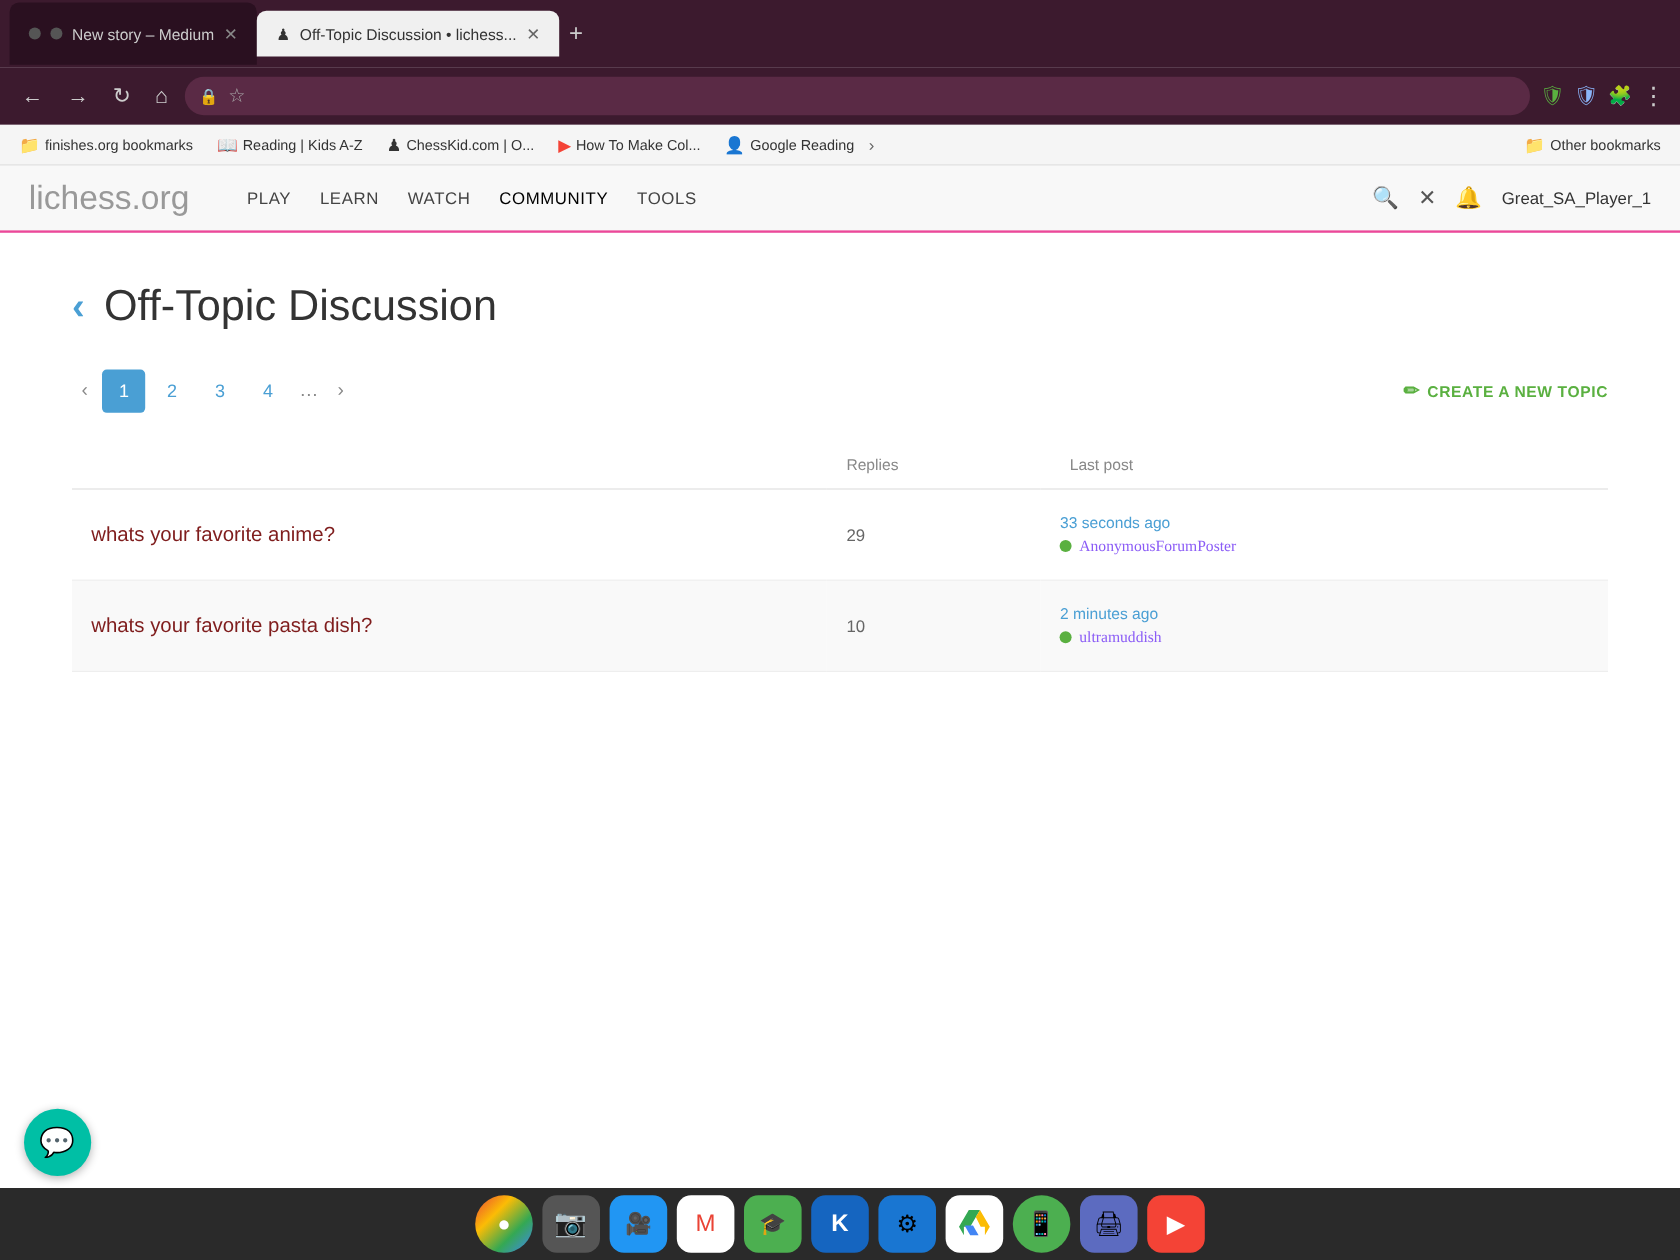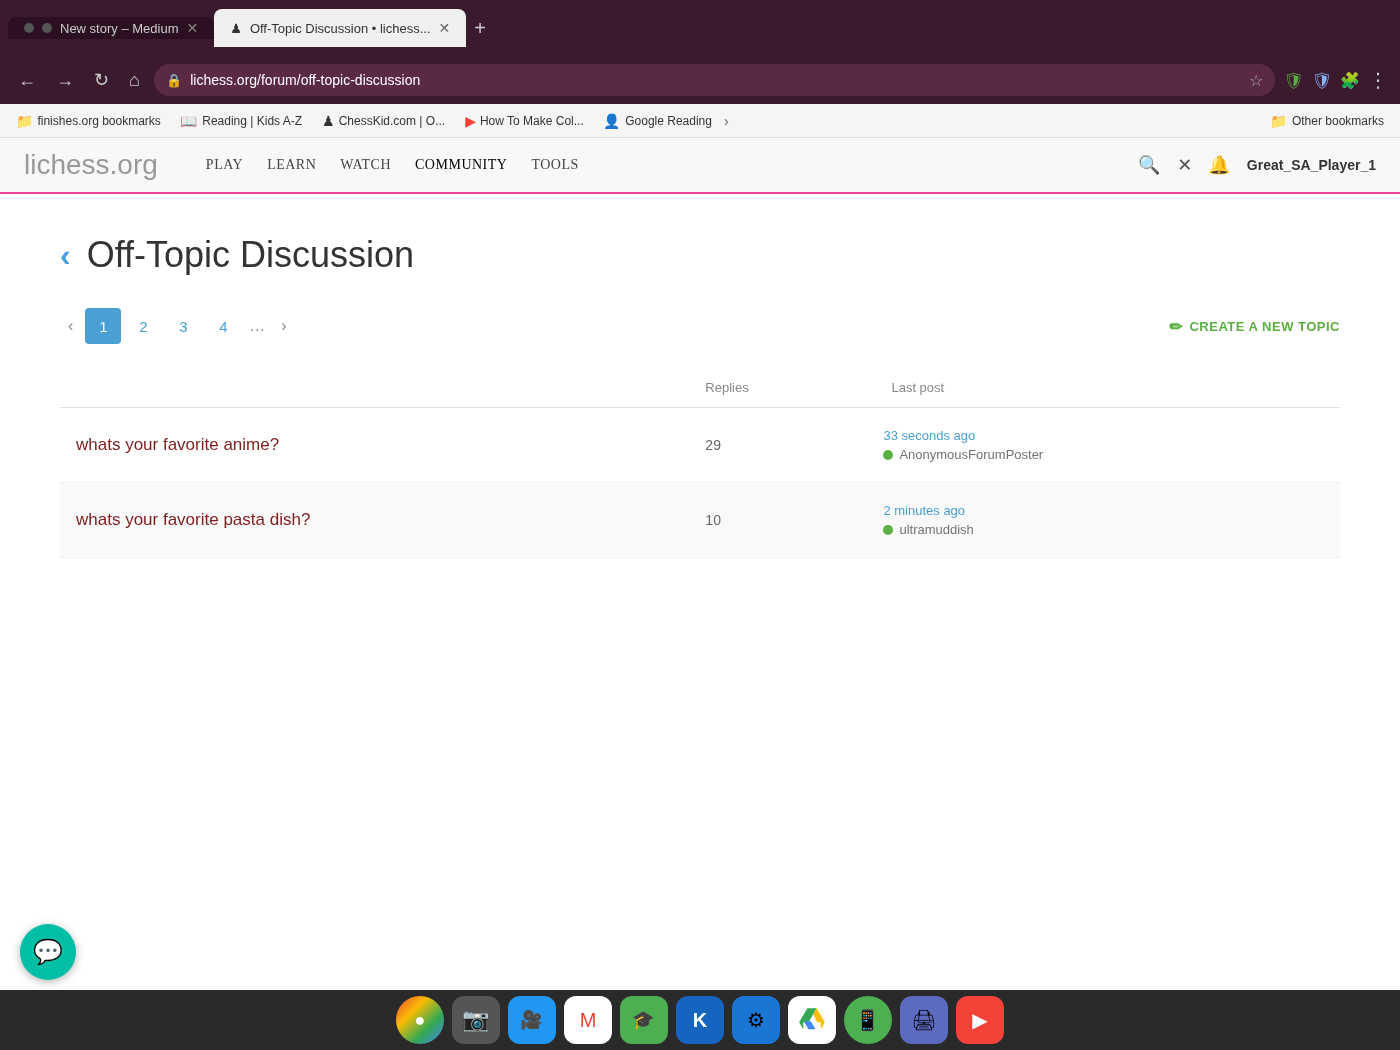--- a/index.html
+++ b/index.html
@@ -15,21 +15,21 @@
     }
     .tab-inactive {
       background: #2a1020;
       color: #ccc;
       border-radius: 8px 8px 0 0;
       padding: 8px 16px;
       display: flex;
       align-items: center;
       gap: 8px;
       font-size: 13px;
-      height: 22px;
+      height: 52px;
       min-width: 200px;
     }
     .tab-active {
       background: #f0f0f0;
       color: #333;
       border-radius: 8px 8px 0 0;
       padding: 8px 16px;
       display: flex;
       align-items: center;
       gap: 8px;
@@ -137,26 +137,25 @@
     }
     .lichess-logo span { color: #999; font-weight: 300; }
     .nav-links { display: flex; gap: 24px; margin-left: 16px; }
     .nav-link {
       font-size: 14px;
       color: #444;
       text-decoration: none;
       font-weight: 500;
       letter-spacing: 0.5px;
       cursor: pointer;
-      font-family: Liberation Serif, serif;
     }
     .nav-link.active { color: #000; }
     .nav-right { margin-left: auto; display: flex; align-items: center; gap: 16px; }
     .nav-icon { color: #555; font-size: 18px; cursor: pointer; }
-    .nav-username { color: #333; font-size: 14px; font-weight: 700; cursor: pointer; }
+    .nav-username { color: #333; font-size: 14px; font-weight: 400; cursor: pointer; }
 
     
     .forum-container {
       background: #fff;
       margin: 0;
       padding: 40px 60px 20px;
       min-height: 100%;
     }
     .forum-title-row {
       display: flex;
@@ -252,23 +251,24 @@
     }
     .last-post-time {
       color: #4a9fd4;
       font-size: 13px;
       cursor: pointer;
     }
     .last-post-user {
       display: flex;
       align-items: center;
       gap: 6px;
-      color: #737373;
+      color: #8b5cf6;
       font-size: 13px;
       margin-top: 4px;
+      font-family: Liberation Serif, serif;
     }
     .online-dot {
       width: 10px;
       height: 10px;
       background: #5ab040;
       border-radius: 50%;
       display: inline-block;
     }
     .row-light { background: #fff; }
     .row-dark { background: #f9f9f9; }
@@ -335,21 +335,20 @@
   <button class="tab-new">+</button>
 </div>
 
 <div class="browser-addr">
   <button class="nav-btn">←</button>
   <button class="nav-btn">→</button>
   <button class="nav-btn">↻</button>
   <button class="nav-btn">⌂</button>
   <div class="address-bar">
     <span class="lock-icon">🔒</span>
-    <span class="addr-text">lichess.org/forum/off-topic-discussion</span>
     <span class="star-icon">☆</span>
   </div>
   <div class="ext-icons">
     <span style="color:#5ab040;font-size:16px;">🛡</span>
     <span style="color:#8ab4f8;font-size:16px;">🛡</span>
     <span style="font-size:16px;">🧩</span>
   </div>
   <span class="menu-dots">⋮</span>
 </div>
 

